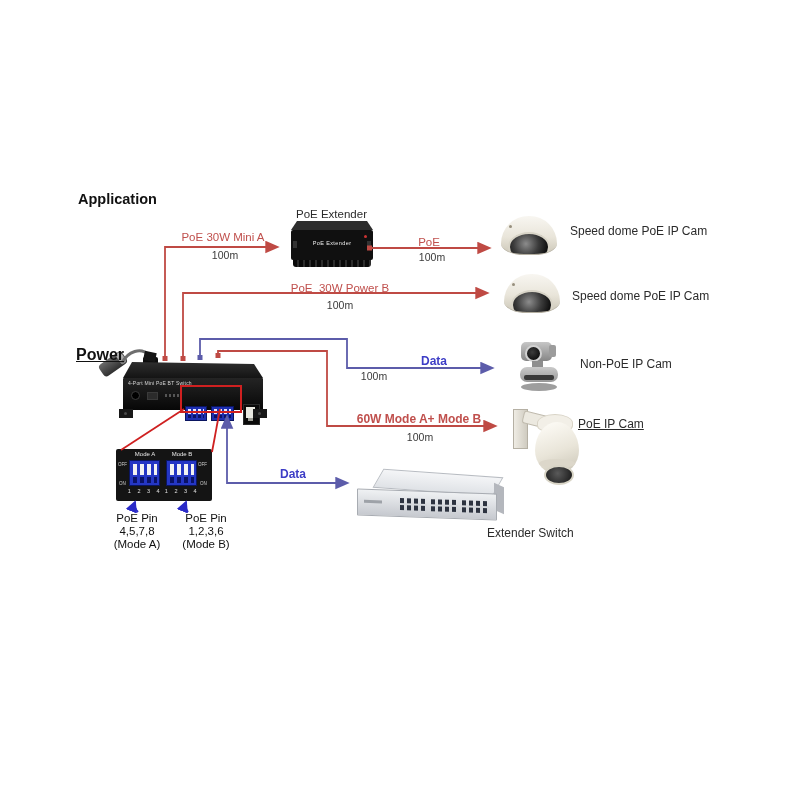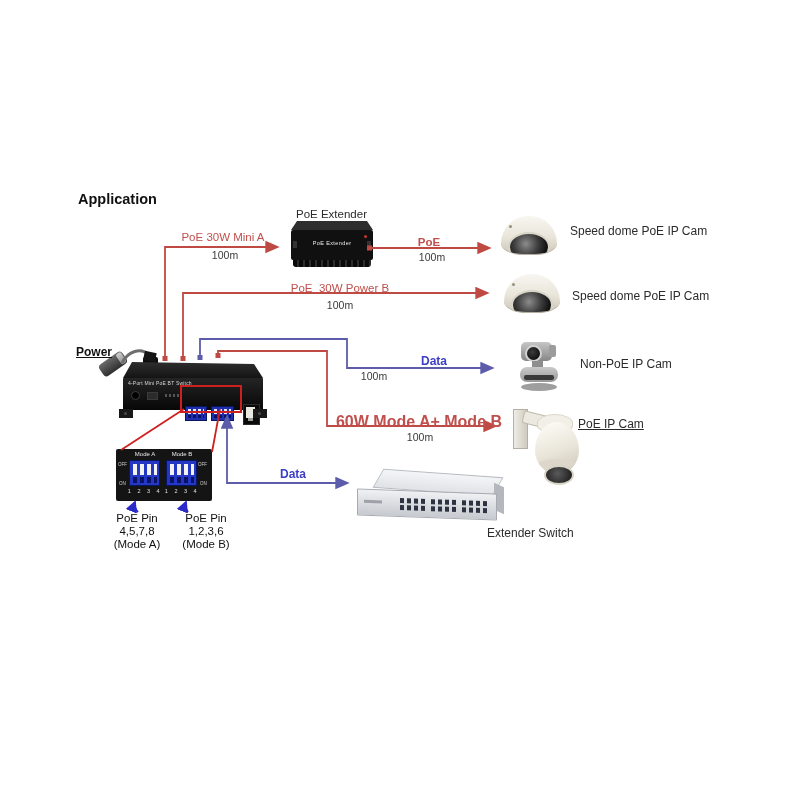--- a/index.html
+++ b/index.html
@@ -8,25 +8,25 @@
   }
   html,body{margin:0;padding:0;background:#fff;}
   #canvas{position:relative;width:800px;height:800px;background:#fff;overflow:hidden;
           font-family:"Liberation Sans", sans-serif;}
   .abs{position:absolute;}
   svg.overlay{position:absolute;left:0;top:0;width:800px;height:800px;pointer-events:none;}
   
   .lbl{position:absolute;font-size:12px;color:var(--ink);white-space:pre;line-height:1.1;}
   .lbl.c{transform:translateX(-50%);}
   .lbl.red{color:var(--red);font-size:11.5px;}
-  .lbl.redb{color:var(--red);font-size:16px;font-weight:700;}
+  .lbl.redb{color:var(--red);font-size:12px;font-weight:700;}
   .lbl.blue{color:var(--bluetext);font-size:12px;font-weight:700;}
   .lbl.dist{color:#3a3a3a;font-size:10.5px;}
   .lbl.title{font-size:14.5px;font-weight:700;color:#111;}
-  .lbl.power{font-size:12px;font-weight:700;color:#111;text-decoration:underline;}
+  .lbl.power{font-size:16px;font-weight:700;color:#111;text-decoration:underline;}
   .lbl.pin{font-size:11.5px;line-height:13px;text-align:center;color:#111;white-space:pre-line;}
   
   .device{position:absolute;left:123px;top:362px;width:140px;height:62px;}
   .dev-top{position:absolute;left:0;top:0;width:140px;height:16px;
            background:linear-gradient(180deg,#2e2e2e,#141414);
            clip-path:polygon(9px 0,131px 2px,140px 16px,0 16px);}
   .dev-stub{position:absolute;left:20px;top:-5px;width:15px;height:8px;background:#0c0c0c;border-radius:2px;}
   .dev-front{position:absolute;left:0;top:16px;width:140px;height:32px;border-radius:1px;
              background:linear-gradient(180deg,#242424,#070707);}
   .dev-text{position:absolute;left:5px;top:2px;font-size:5px;color:#d5d5d5;letter-spacing:.2px;white-space:pre;}
@@ -281,21 +281,21 @@
   <div class="lbl power" style="left:76px;top:346px;">Power</div>
 
   <div class="lbl" style="left:296px;top:208px;font-size:11.5px;">PoE Extender</div>
 
   <div class="lbl red c" style="left:223px;top:231px;">PoE 30W Mini A</div>
   <div class="lbl dist c" style="left:225px;top:250px;">100m</div>
 
   <div class="lbl red c" style="left:340px;top:282px;">PoE  30W Power B</div>
   <div class="lbl dist c" style="left:340px;top:300px;">100m</div>
 
-  <div class="lbl red c" style="left:429px;top:236px;font-weight:bold;">PoE</div>
+  <div class="lbl red c" style="left:429px;top:236px;">PoE</div>
   <div class="lbl dist c" style="left:432px;top:252px;">100m</div>
 
   <div class="lbl blue c" style="left:434px;top:355px;">Data</div>
   <div class="lbl dist c" style="left:374px;top:371px;">100m</div>
 
   <div class="lbl redb c" style="left:419px;top:413px;">60W Mode A+ Mode B</div>
   <div class="lbl dist c" style="left:420px;top:432px;">100m</div>
 
   <div class="lbl blue c" style="left:293px;top:468px;">Data</div>
 

